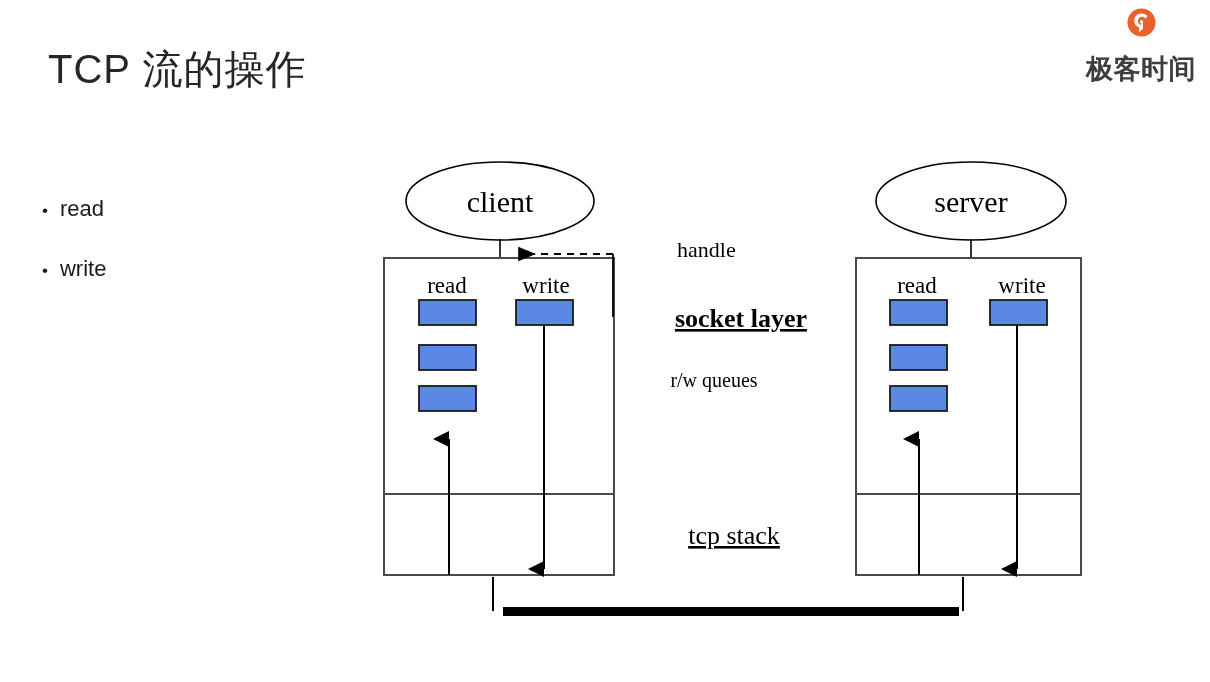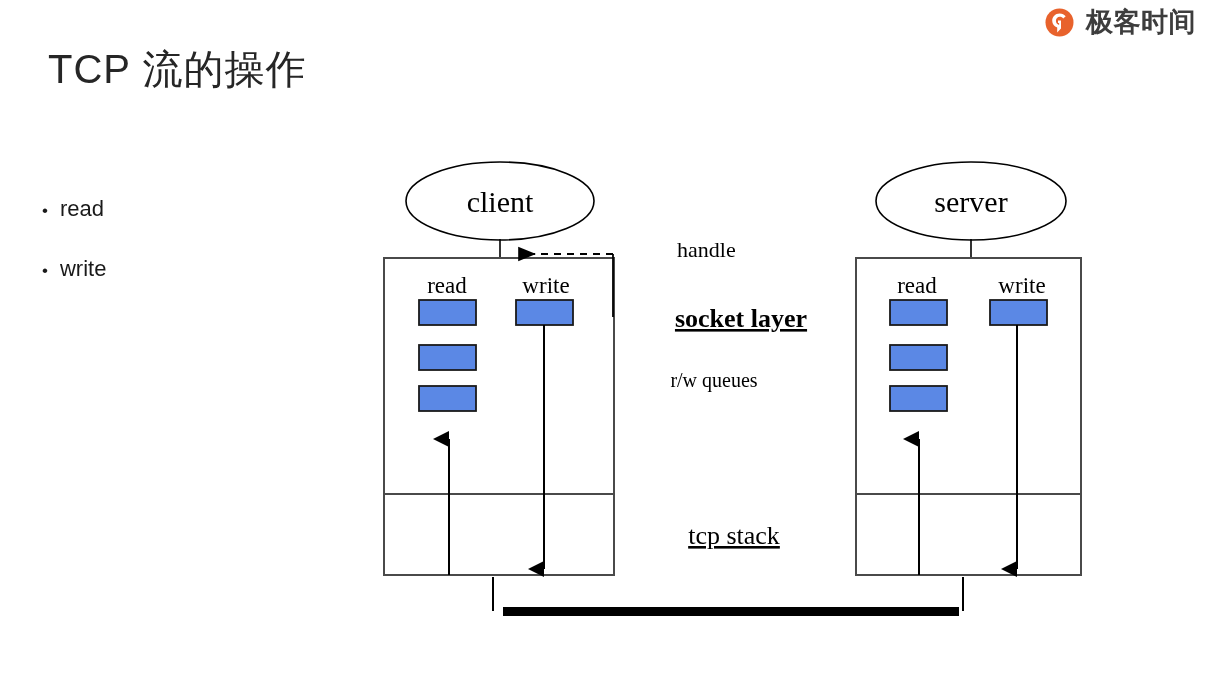--- a/index.html
+++ b/index.html
@@ -16,21 +16,22 @@
     color: #000000;
   }
 
   
   .brand {
     position: absolute;
     top: 8px;
     right: 14px;
     display: flex;
     align-items: center;
-    gap: 12px;
+    gap: 19px;
+    flex-direction: column;
   }
   .brand-mark {
     width: 29px;
     height: 29px;
     position: relative;
     flex: 0 0 auto;
   }
   .brand-text {
     font-family: "Liberation Sans", sans-serif;
     font-size: 27px;

